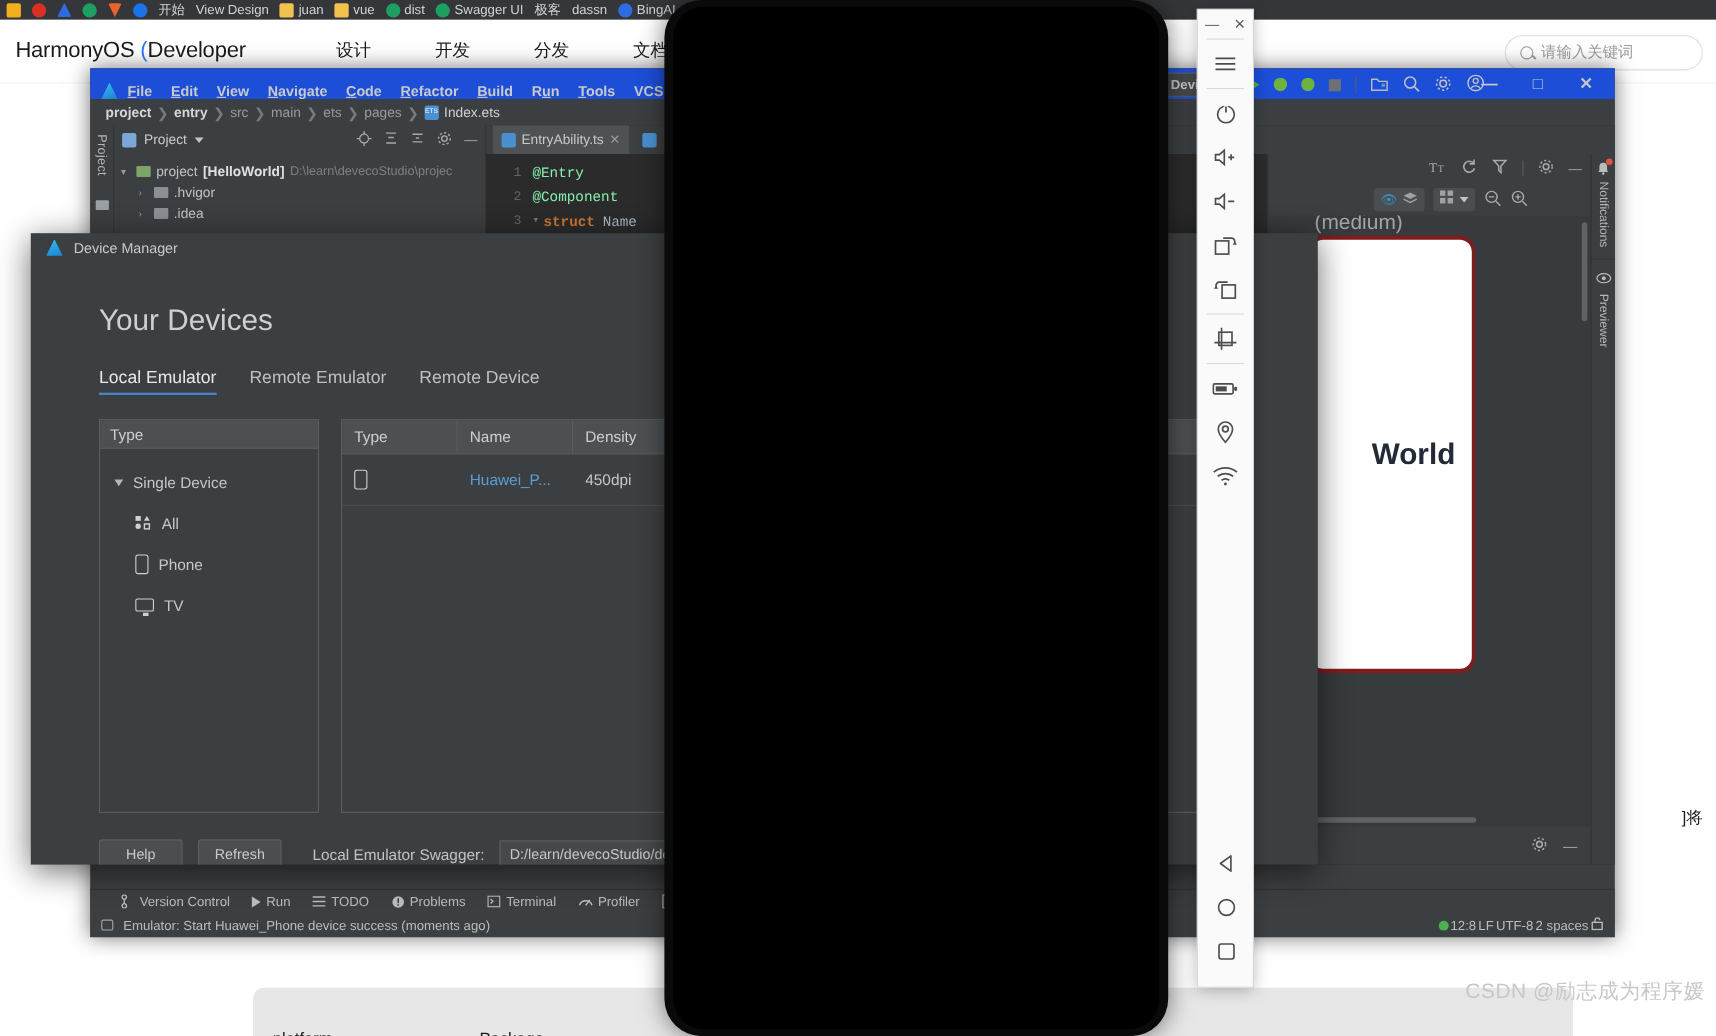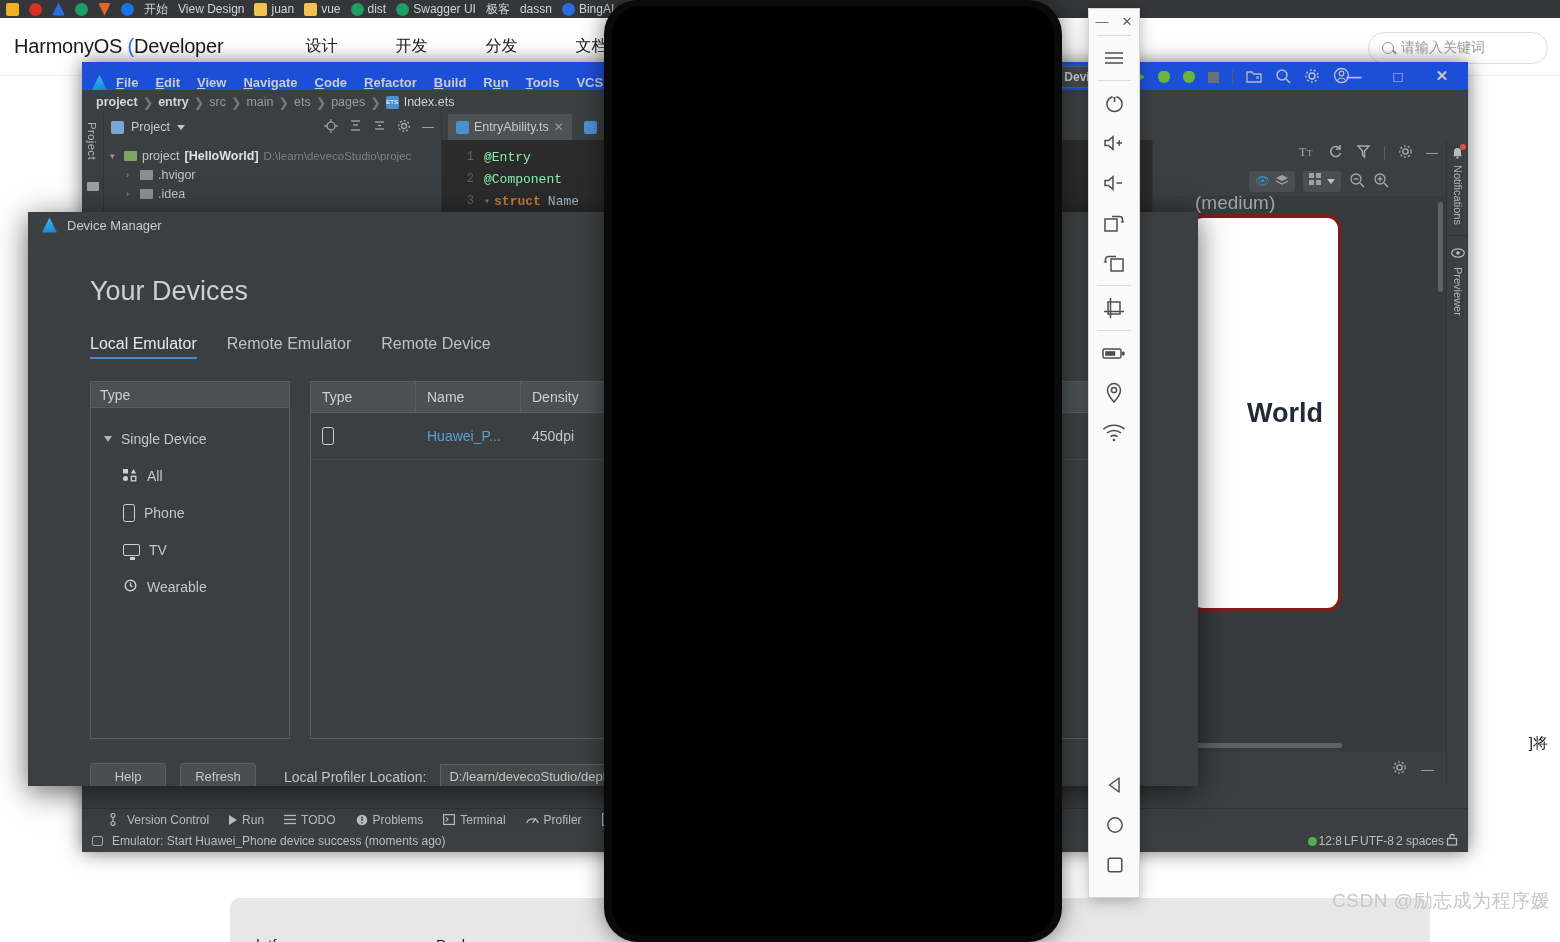--- a/index.html
+++ b/index.html
@@ -772,29 +772,20 @@
             <span>All</span>
           </div>
           <div class="dm-tn child">
             <span class="phone-ic"></span>
             <span>Phone</span>
           </div>
           <div class="dm-tn child">
             <span class="tv-ic"></span>
             <span>TV</span>
           </div>
-          <div class="dm-tn child">
-            <span>
-              <svg width="15" height="15" viewBox="0 0 15 15">
-                  <circle cx="7.5" cy="7.5" r="5.3" fill="none" stroke="#d0d0d0" stroke-width="1.4"></circle>
-                  <path d="M7.5 4.6V7.5l2 1.4" fill="none" stroke="#d0d0d0" stroke-width="1.3"></path>
-                </svg>
-            </span>
-            <span>Wearable</span>
-          </div>
         </div>
       </div>
 
       <div class="dm-right">
         <div class="dm-thead">
           <div class="col-type">Type</div>
           <div class="col-name">Name</div>
           <div class="col-dens">Density</div>
           <div class="col-act" style="border-right:none">Actio</div>
         </div>
@@ -808,21 +799,21 @@
             <span style="width:12px;height:18px;background:#d84a3c;display:inline-block;margin-right:12px"></span>
             <span class="caret"></span>
           </div>
         </div>
       </div>
     </div>
 
     <div class="dm-foot">
       <div class="dm-btn">Help</div>
       <div class="dm-btn">Refresh</div>
-      <div class="dm-loc-lbl">Local Profiler Location:</div>
+      <div class="dm-loc-lbl">Local Emulator Swagger:</div>
       <div class="dm-loc">D:/learn/devecoStudio/depl</div>
     </div>
   </div>
 
   <div class="emu">
     <div class="emu-shell">
       <div class="emu-screen"></div>
     </div>
   </div>
 

